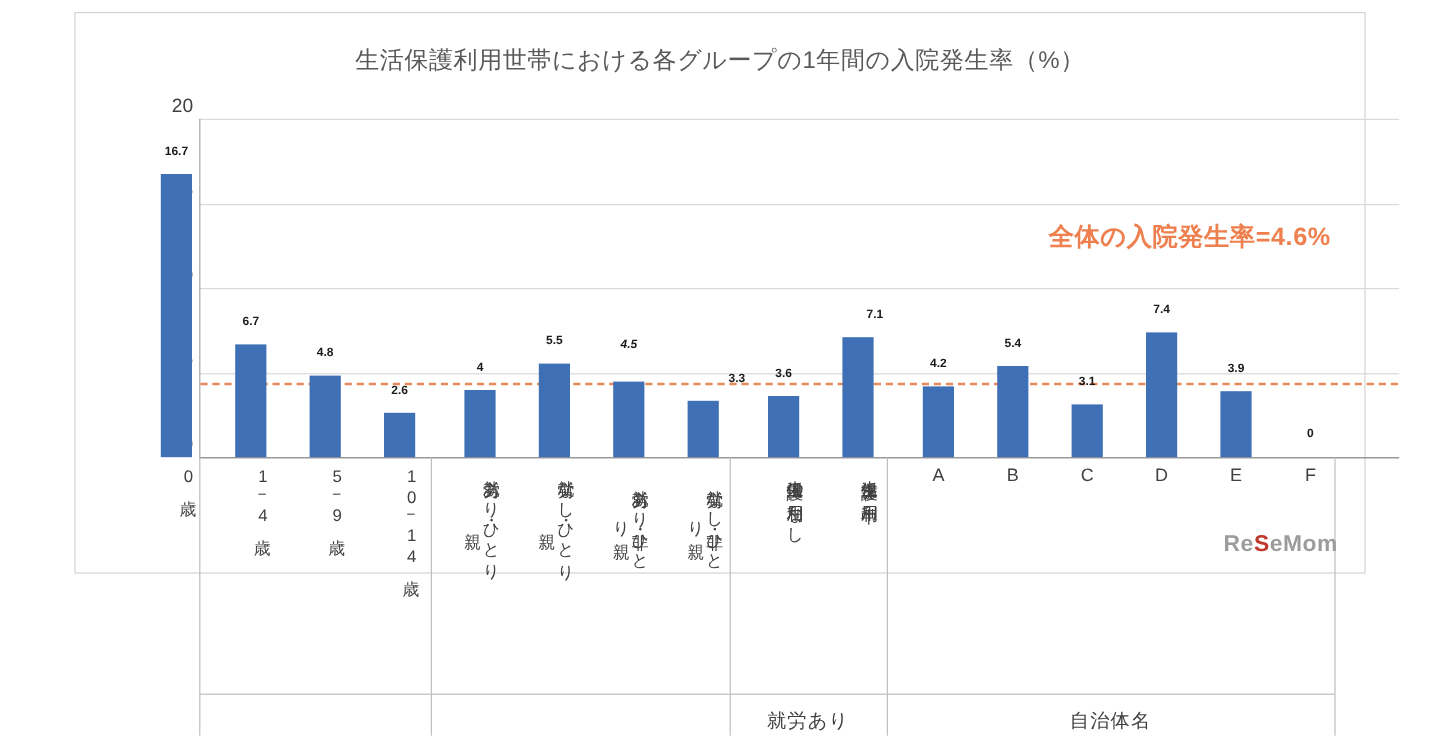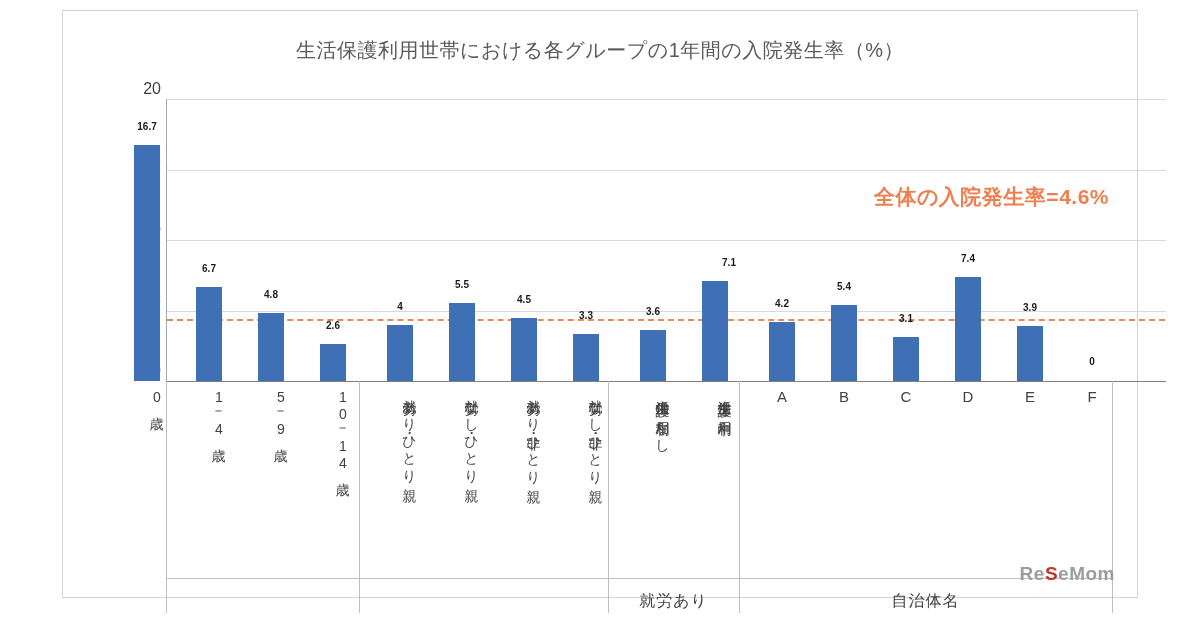--- a/index.html
+++ b/index.html
@@ -12,21 +12,21 @@
     height: 630px;
     font-family: "Liberation Sans", sans-serif;
     overflow: hidden;
     position: relative;
   }
   #frame {
     position: absolute;
     left: 62px;
     top: 10px;
     width: 1076px;
-    height: 588px;
+    height: 468px;
     border: 1px solid #d4d4d4;
     box-sizing: border-box;
     background: #ffffff;
   }
   #chart-title {
     position: absolute;
     left: 0;
     top: 26px;
     width: 100%;
     text-align: center;
@@ -191,24 +191,24 @@
   <div class="bar" style="left:257px; top:333px; height:37px;"></div>
   <div class="bar-label" style="left:235px; top:309px;">2.6</div>
 
   <div class="bar" style="left:324px; top:314px; height:56px;"></div>
   <div class="bar-label" style="left:302px; top:290px;">4</div>
 
   <div class="bar" style="left:386px; top:292px; height:78px;"></div>
   <div class="bar-label" style="left:364px; top:268px;">5.5</div>
 
   <div class="bar" style="left:448px; top:307px; height:63px;"></div>
-  <div class="bar-label" style="left:426px; top:283px;">4.5</div>
+  <div class="bar-label" style="left:426px; top:271px;font-style:italic;">4.5</div>
 
   <div class="bar" style="left:510px; top:323px; height:47px;"></div>
-  <div class="bar-label" style="left:488px; top:299px;">3.3</div>
+  <div class="bar-label" style="left:488px; top:299px;text-align:right;">3.3</div>
 
   <div class="bar" style="left:577px; top:319px; height:51px;"></div>
   <div class="bar-label" style="left:555px; top:295px;">3.6</div>
 
   <div class="bar" style="left:639px; top:270px; height:100px;"></div>
   <div class="bar-label" style="left:631px; top:246px;">7.1</div>
 
   <div class="bar" style="left:706px; top:311px; height:59px;"></div>
   <div class="bar-label" style="left:684px; top:287px;">4.2</div>
 

